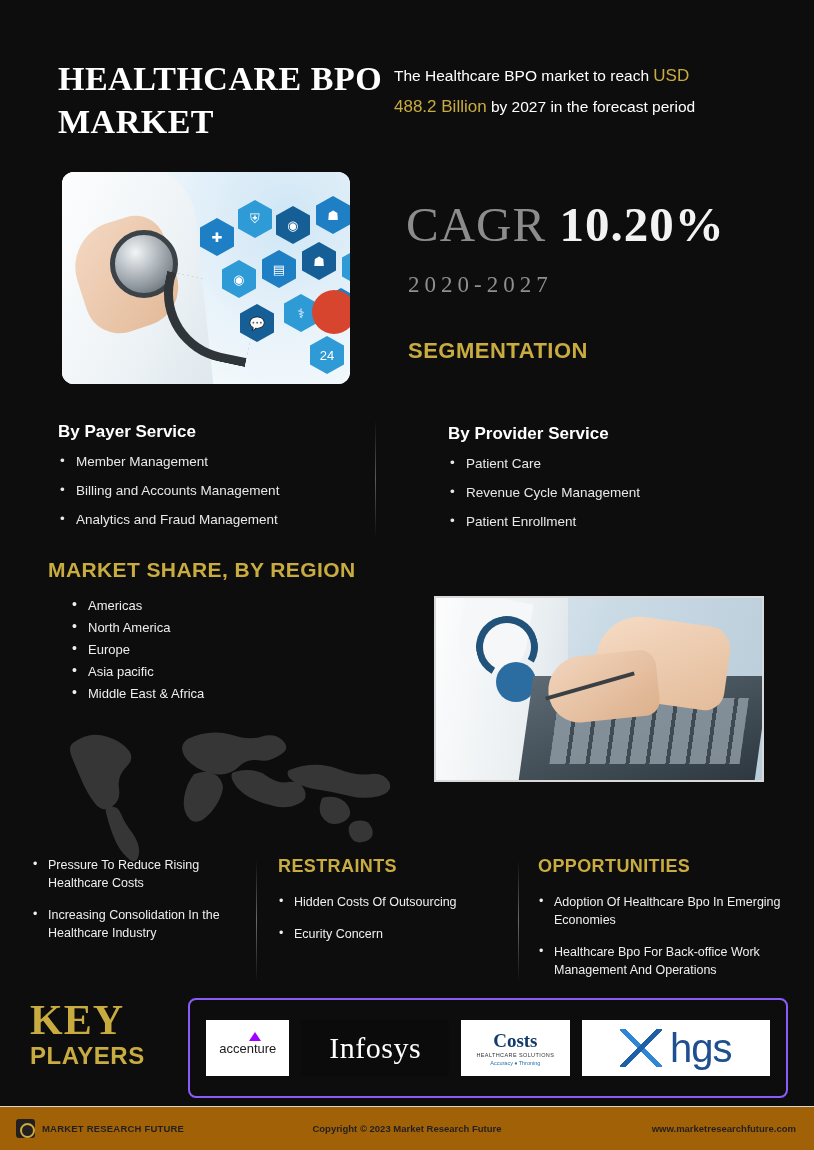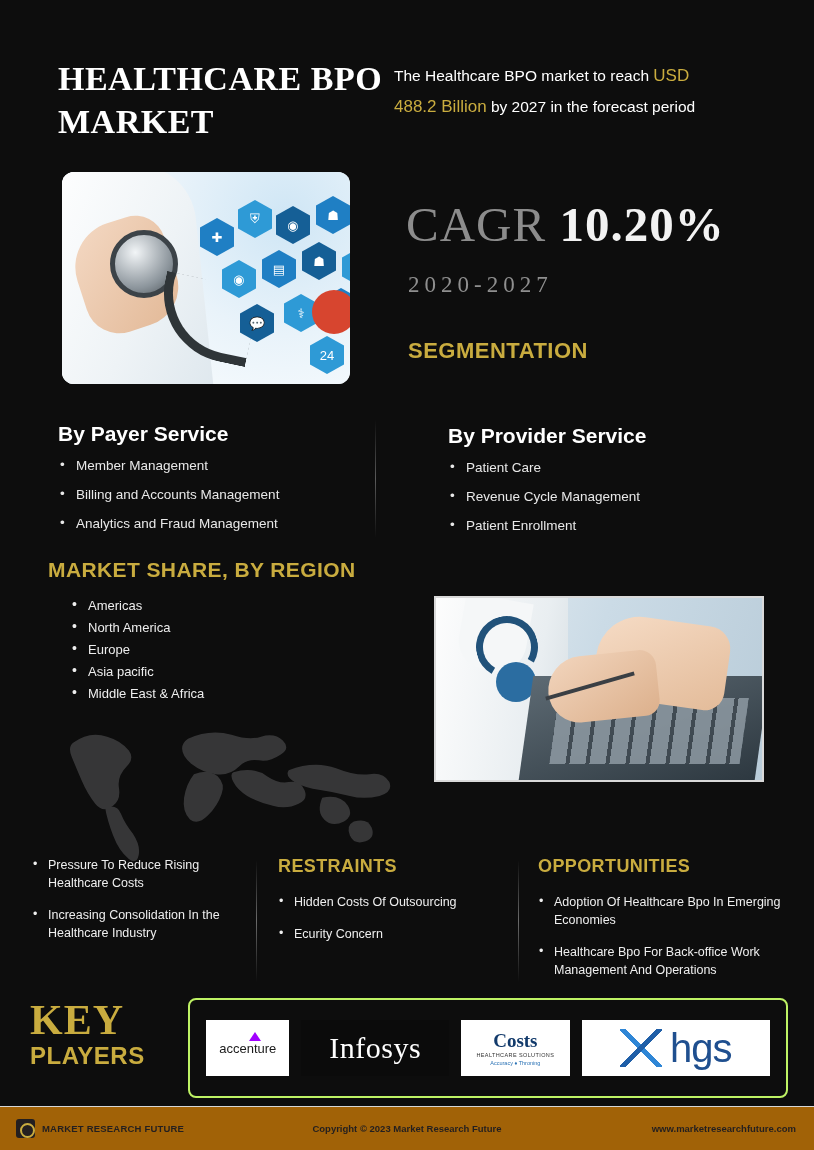--- a/index.html
+++ b/index.html
@@ -125,21 +125,21 @@
     position:absolute; left:375px; top:420px;
     width:1px; height:118px;
     background: linear-gradient(to bottom, rgba(255,255,255,0), #5a5a5a, rgba(255,255,255,0));
   }
   .seg {
     position: absolute;
     color: #ffffff;
   }
   .seg.left { left: 58px; top: 422px; width: 310px; }
   .seg.right { left: 448px; top: 424px; width: 320px; }
-  .seg h3 { font-size: 21px; font-weight: bold; margin-bottom: 12px; }
+  .seg h3 { font-size: 17px; font-weight: bold; margin-bottom: 12px; }
   .seg ul { list-style: none; }
   .seg li {
     font-size: 13.5px;
     color: #e8e8e8;
     margin-bottom: 14px;
     padding-left: 18px;
     position: relative;
   }
   .seg li:before {
     content: "•";
@@ -288,21 +288,21 @@
     color: #c9ac3f;
     font-family: "Liberation Sans", sans-serif;
   }
   .key .k1 { font-size: 42px; font-weight: bold; letter-spacing: 1px; line-height: 1.05; font-family: Liberation Serif, serif; }
   .key .k2 { font-size: 24px; font-weight: bold; letter-spacing: 0.5px; }
 
   .players {
     position: absolute;
     left: 188px; top: 998px;
     width: 600px; height: 100px;
-    border: 2px solid #bef264;
+    border: 2px solid #8b5cf6;
     border-radius: 8px;
     display: flex;
     align-items: center;
     gap: 12px;
     padding: 0 16px;
   }
   .logo {
     background: #ffffff;
     height: 56px;
     display: flex;

